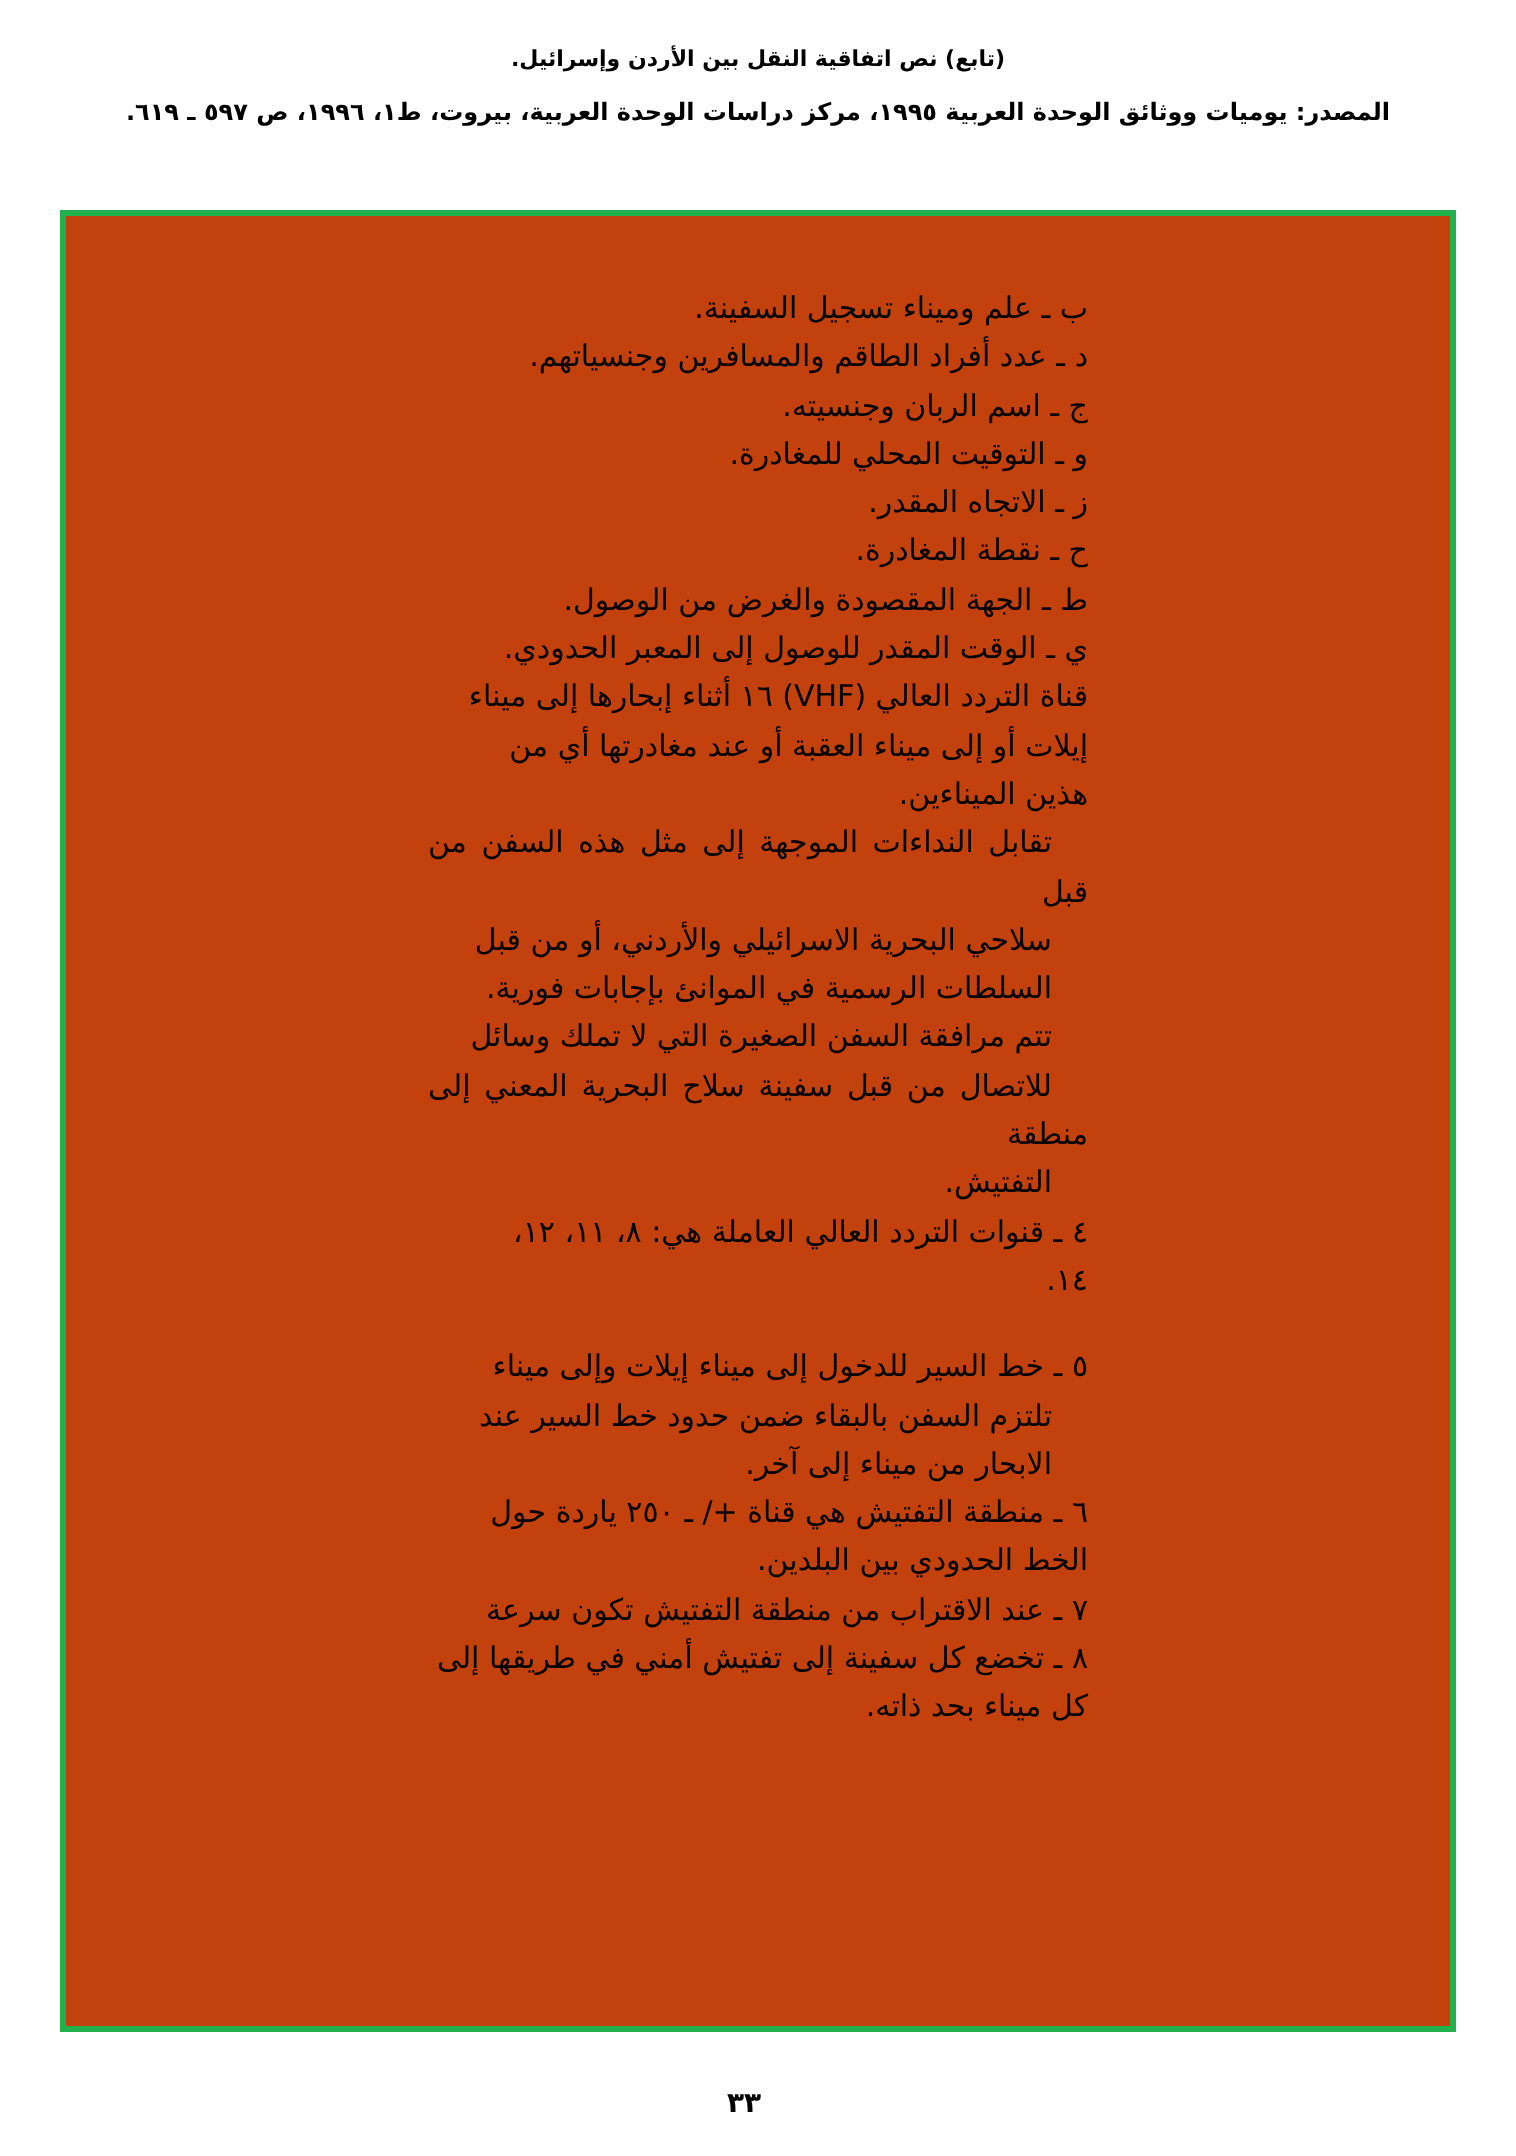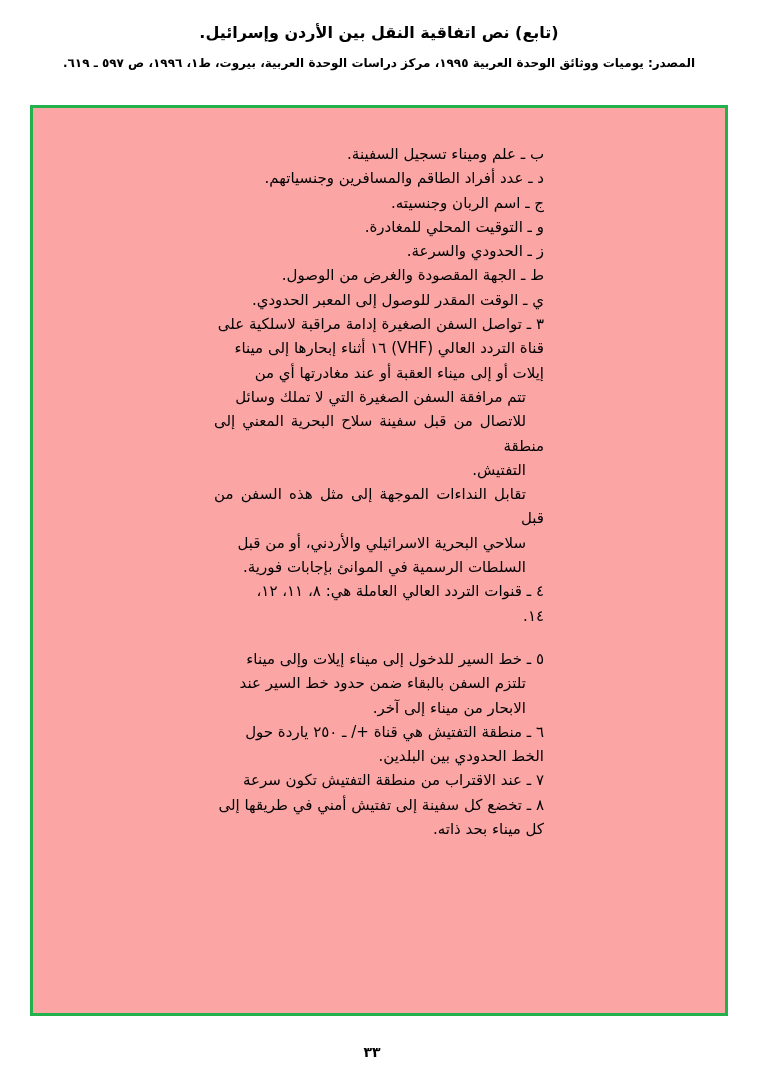--- a/index.html
+++ b/index.html
@@ -20,41 +20,41 @@
     height: 1078px;
     box-sizing: border-box;
     padding: 0;
     position: relative;
   }
   .header {
     text-align: center;
     padding-top: 22px;
   }
   .doc-title {
-    font-size: 16px;
+    font-size: 11px;
     font-weight: bold;
     letter-spacing: 0;
     line-height: 1.4;
     direction: rtl;
   }
   .doc-source {
     font-size: 12px;
     font-weight: bold;
     margin-top: 12px;
     direction: rtl;
   }
   .frame {
     position: absolute;
     top: 105px;
     right: 30px;
     left: 30px;
     bottom: 62px;
     border: 3px solid #22b14c;
     box-sizing: border-box;
-    background: #fca5a5;
+    background: #c2410c;
   }
   .frame-inner {
     position: absolute;
     top: 0;
     right: 0;
     left: 0;
     bottom: 0;
     padding: 34px 38px 20px 38px;
     box-sizing: border-box;
   }
@@ -114,42 +114,45 @@
           <div class="para blk">
             <span class="ln">د ـ عدد أفراد الطاقم والمسافرين وجنسياتهم.</span>
           </div>
           <div class="para blk">
             <span class="ln">ج ـ اسم الربان وجنسيته.</span>
           </div>
           <div class="para blk">
             <span class="ln">و ـ التوقيت المحلي للمغادرة.</span>
           </div>
           <div class="para blk">
-            <span class="ln">ز ـ الحدودي والسرعة.</span>
+            <span class="ln">ز ـ الاتجاه المقدر.</span>
+          </div>
+          <div class="para blk">
+            <span class="ln">ح ـ نقطة المغادرة.</span>
           </div>
           <div class="para blk">
             <span class="ln">ط ـ الجهة المقصودة والغرض من الوصول.</span>
           </div>
           <div class="para blk">
             <span class="ln">ي ـ الوقت المقدر للوصول إلى المعبر الحدودي.</span>
           </div>
           <div class="para blk">
-            <span class="ln">٣ ـ تواصل السفن الصغيرة إدامة مراقبة لاسلكية على</span>
             <span class="ln">قناة التردد العالي (VHF) ١٦ أثناء إبحارها إلى ميناء</span>
             <span class="ln">إيلات أو إلى ميناء العقبة أو عند مغادرتها أي من</span>
+            <span class="ln">هذين الميناءين.</span>
+          </div>
+          <div class="para blk indent">
+            <span class="ln">تقابل النداءات الموجهة إلى مثل هذه السفن من قبل</span>
+            <span class="ln">سلاحي البحرية الاسرائيلي والأردني، أو من قبل</span>
+            <span class="ln">السلطات الرسمية في الموانئ بإجابات فورية.</span>
           </div>
           <div class="para blk indent">
             <span class="ln">تتم مرافقة السفن الصغيرة التي لا تملك وسائل</span>
             <span class="ln">للاتصال من قبل سفينة سلاح البحرية المعني إلى منطقة</span>
             <span class="ln">التفتيش.</span>
-          </div>
-          <div class="para blk indent">
-            <span class="ln">تقابل النداءات الموجهة إلى مثل هذه السفن من قبل</span>
-            <span class="ln">سلاحي البحرية الاسرائيلي والأردني، أو من قبل</span>
-            <span class="ln">السلطات الرسمية في الموانئ بإجابات فورية.</span>
           </div>
           <div class="para blk">
             <span class="ln">٤ ـ قنوات التردد العالي العاملة هي: ٨، ١١، ١٢،</span>
             <span class="ln">١٤.</span>
           </div>
           <div class="para blk gap">
             <span class="ln">٥ ـ خط السير للدخول إلى ميناء إيلات وإلى ميناء</span>
           </div>
           <div class="para blk indent">
             <span class="ln">تلتزم السفن بالبقاء ضمن حدود خط السير عند</span>

